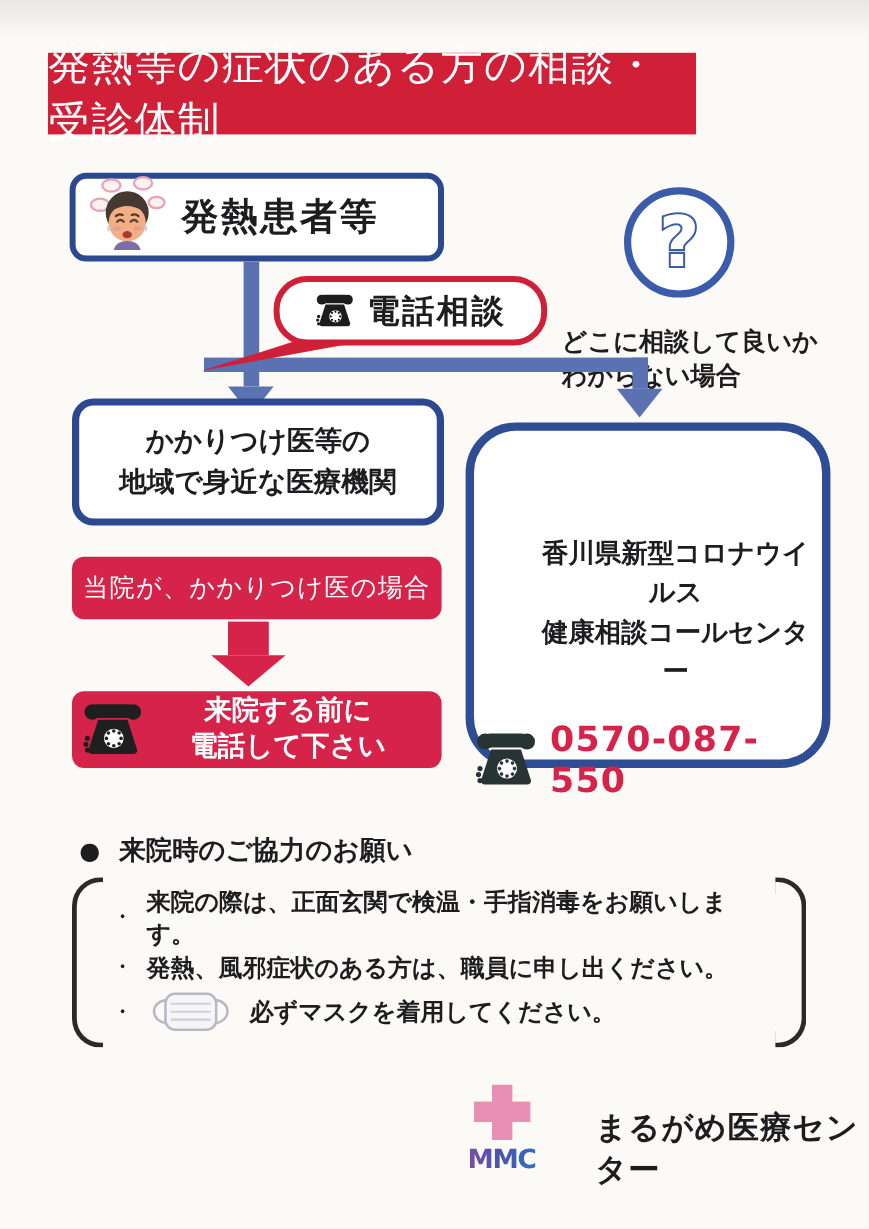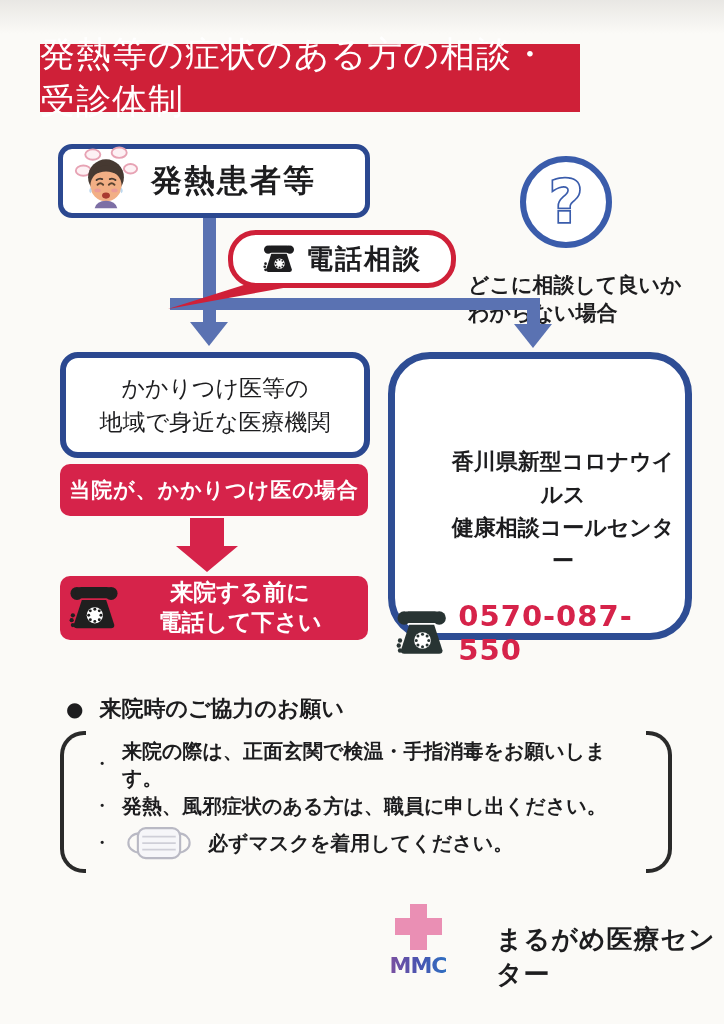--- a/index.html
+++ b/index.html
@@ -34,28 +34,28 @@
   .bubble-tail{position:absolute;left:168px;top:283px;z-index:2;}
   
   .vline1{position:absolute;left:203px;top:218px;width:13px;height:104px;background:#5a72b2;}
   .hline{position:absolute;left:170px;top:298px;width:370px;height:12px;background:#5a72b2;}
   .vline2{position:absolute;left:527px;top:298px;width:13px;height:26px;background:#5a72b2;}
   .arrowhead{position:absolute;width:0;height:0;border-left:19px solid transparent;
     border-right:19px solid transparent;border-top:24px solid #5a72b2;}
   .ah-left{left:190px;top:322px;}
   .ah-right{left:514px;top:324px;}
   
-  .family-box{position:absolute;left:60px;top:352px;width:310px;height:106px;
+  .family-box{position:absolute;left:60px;top:332px;width:310px;height:106px;
     background:#fff;border:6px solid #2b4890;border-radius:18px;box-sizing:border-box;
     display:flex;flex-direction:column;align-items:center;justify-content:center;
-    font-size:23px;font-weight:normal;line-height:1.5;text-align:center;}
+    font-size:23px;font-weight:bold;line-height:1.5;text-align:center;}
   .ownclinic-box{position:absolute;left:60px;top:464px;width:308px;height:52px;
     background:#d6234a;border-radius:10px;color:#fff;
     display:flex;align-items:center;justify-content:center;
-    font-size:21px;font-weight:bold;letter-spacing:1px;}
+    font-size:21px;font-weight:normal;letter-spacing:1px;}
   .red-arrow-shaft{position:absolute;left:190px;top:518px;width:34px;height:28px;background:#d6234a;}
   .red-arrow-head{position:absolute;left:176px;top:546px;width:0;height:0;
     border-left:31px solid transparent;border-right:31px solid transparent;
     border-top:26px solid #d6234a;}
   .callbefore-box{position:absolute;left:60px;top:576px;width:308px;height:64px;
     background:#d6234a;border-radius:10px;color:#fff;
     display:flex;align-items:center;gap:6px;padding-left:8px;box-sizing:border-box;}
   .callbefore-text{flex:1;text-align:center;font-size:23px;font-weight:bold;line-height:1.3;
     padding-right:14px;}
   

